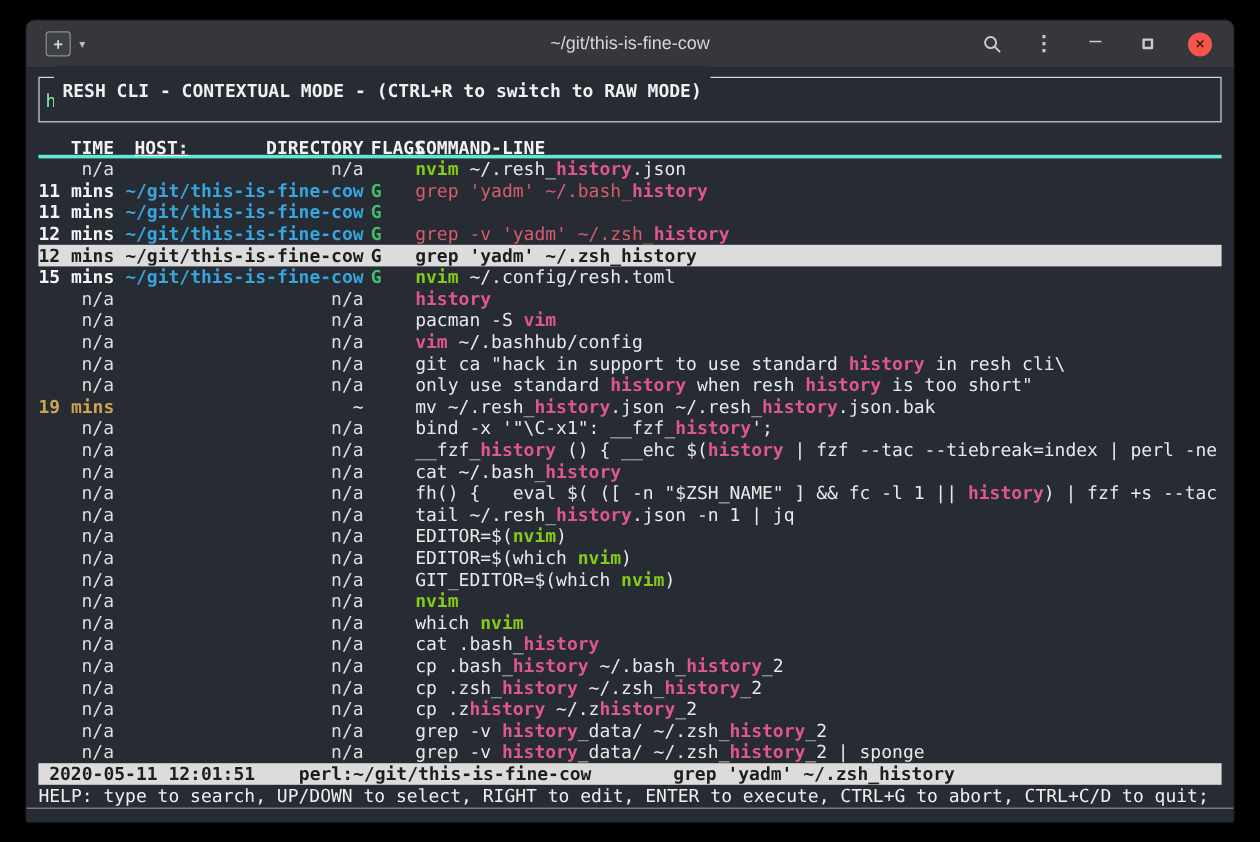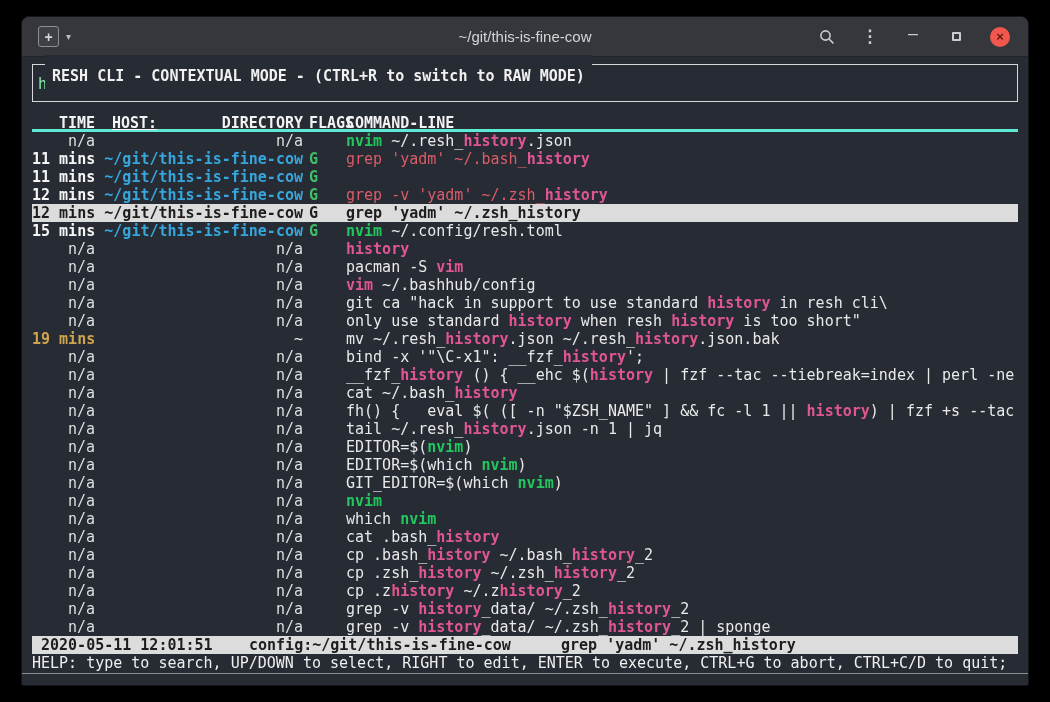--- a/index.html
+++ b/index.html
@@ -63,21 +63,21 @@
   .tm-na { color:#dfdfdf; }
   .tm-recent { color:#f5f5f5; font-weight:bold; }
   .tm-old { color:#cfa44e; font-weight:bold; }
   .d-na { color:#dfdfdf; }
   .d-repo { color:#36a6dd; font-weight:bold; }
   .d-plainw { color:#e9e9e9; }
   .f-git { color:#3fbf68; font-weight:bold; }
 
   .t-plain { color:#e9e9e9; }
   .t-match { color:#e0578f; font-weight:bold; }
-  .t-blue  { color:#22c55e; font-weight:bold;text-align:center; }
+  .t-blue  { color:#84cc16; font-weight:bold;text-align:center; }
   .t-red   { color:#d95d6a; }
 
   .status-bar { position:relative; height:18px; background:#dcdcdc; color:#1d1d1d;
                 font-weight:bold; }
   .sb-date { position:absolute; left:9px;   white-space:pre; }
   .sb-loc  { position:absolute; left:217px; white-space:pre; }
   .sb-cmd  { position:absolute; left:529px; white-space:pre; }
 
   .help-line { height:18px; color:#efefef; white-space:pre; overflow:hidden; }
   .bottom-rule { height:1px; background:#8d8d8d; margin:1px -10px 0 -10px; }
@@ -295,21 +295,21 @@
         <div class="row">
           <span class="c-time tm-na">n/a</span>
           <span class="c-dir d-na">n/a</span>
           <span class="c-flags f-git"></span>
           <span class="c-cmd"><span class="t-plain">grep -v </span><span class="t-match">history</span><span class="t-plain">_data/ ~/.zsh_</span><span class="t-match">history</span><span class="t-plain">_2 | sponge</span></span>
         </div>
       </div>
 
     <div class="status-bar">
       <span class="sb-date">2020-05-11 12:01:51</span>
-      <span class="sb-loc">config:~/git/this-is-fine-cow</span>
+      <span class="sb-loc">perl:~/git/this-is-fine-cow</span>
       <span class="sb-cmd">grep 'yadm' ~/.zsh_history</span>
     </div>
 
     <div class="help-line">HELP: type to search, UP/DOWN to select, RIGHT to edit, ENTER to execute, CTRL+G to abort, CTRL+C/D to quit;</div>
     <div class="bottom-rule"></div>
 
   </div>
 </div>
 
 </body></html>

